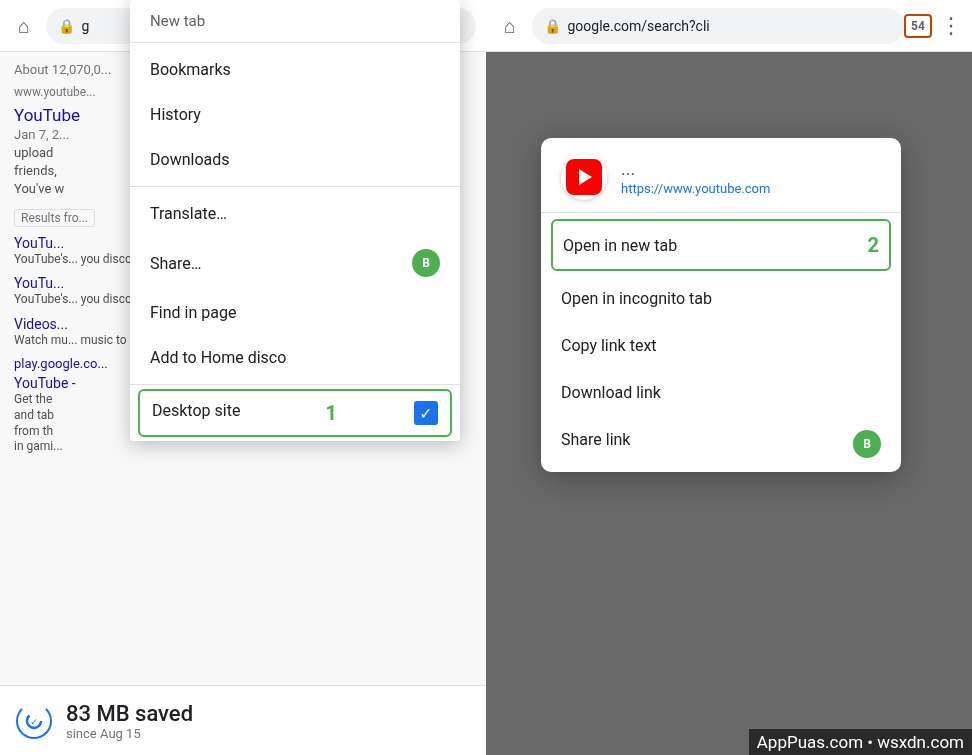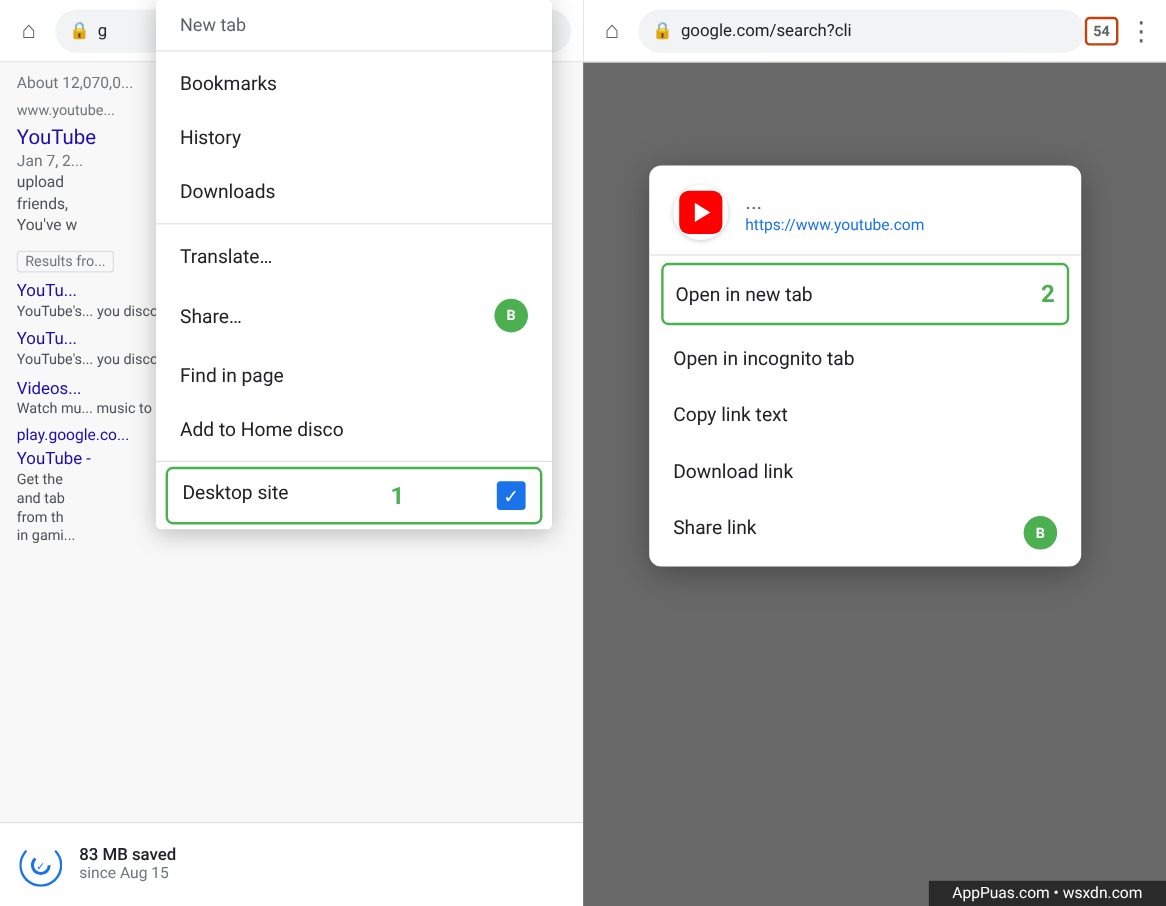--- a/index.html
+++ b/index.html
@@ -89,21 +89,21 @@
       border-radius: 50%;
       border: 2.5px solid #1a73e8;
       border-top-color: transparent;
       display: flex; align-items: center; justify-content: center;
       margin-right: 14px;
       font-size: 16px;
       color: #1a73e8;
       position: relative;
     }
     .savings-text { display: flex; flex-direction: column; }
-    .savings-amount { font-size: 14px; font-weight: 500; color: #202124; }
+    .savings-amount { font-size: 22px; font-weight: 500; color: #202124; }
     .savings-since { font-size: 13px; color: #70757a; }
 
     
     .left-menu {
       position: absolute;
       top: 0; left: 130px;
       width: 330px;
       background: #fff;
       border-radius: 4px;
       box-shadow: 0 4px 20px rgba(0,0,0,0.25);
@@ -244,22 +244,22 @@
       color: #4caf50;
       margin-left: 8px;
     }
 
     
     .watermark {
       position: absolute;
       bottom: 0; right: 0;
       background: rgba(0,0,0,0.6);
       color: #fff;
-      font-size: 13px;
-      padding: 3px 20px;
+      font-size: 17px;
+      padding: 3px 8px;
       z-index: 100;
     }
 
     
     .dim-overlay {
       position: absolute;
       top: 0; left: 0; width: 100%; height: 100%;
       background: rgba(60,60,60,0.45);
       z-index: 5;
     }

